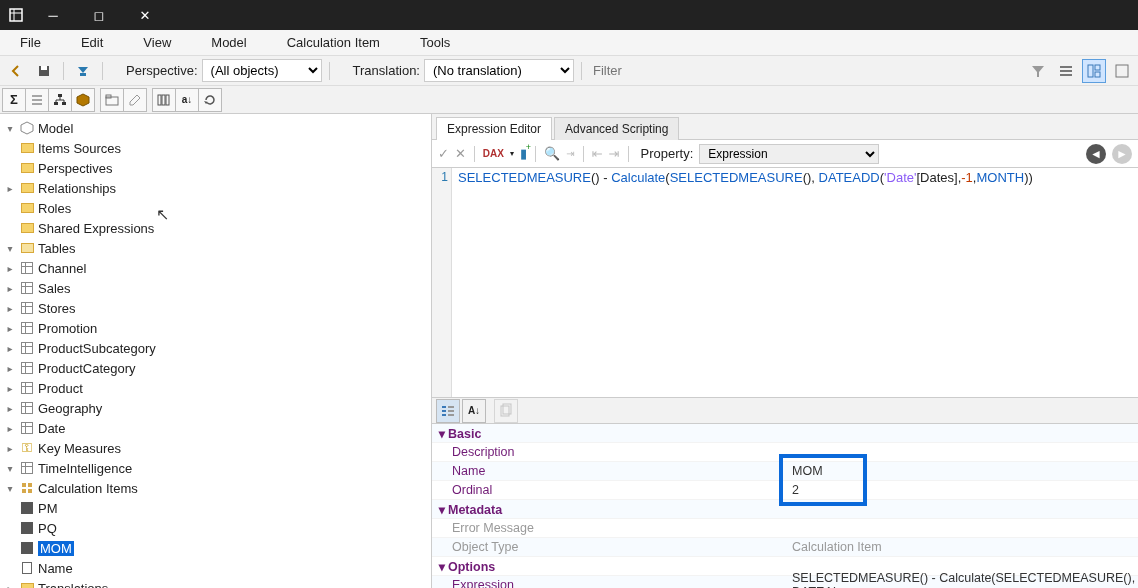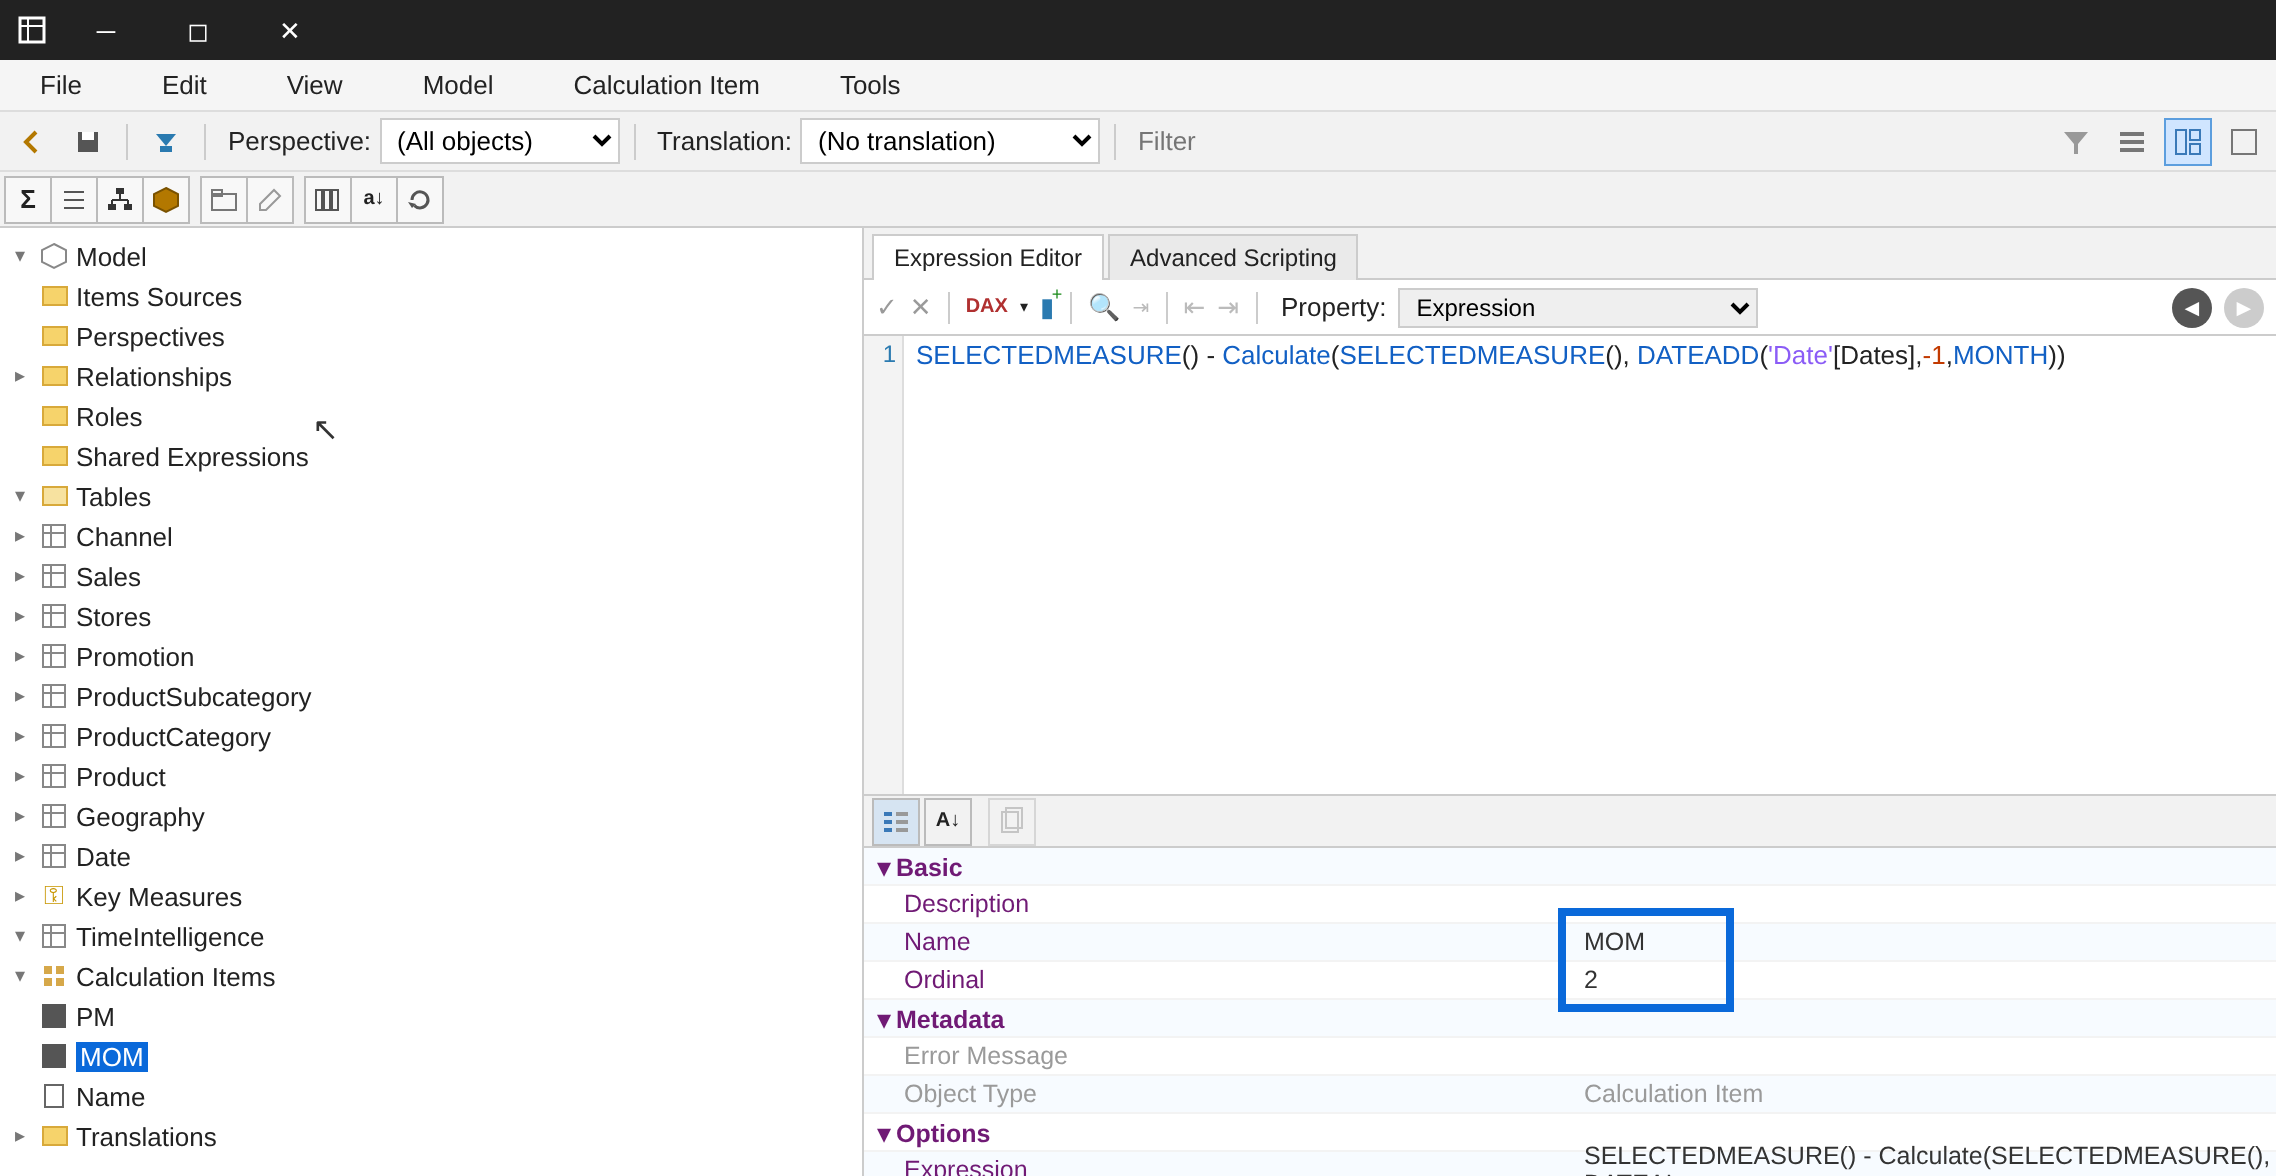--- a/index.html
+++ b/index.html
@@ -6,21 +6,21 @@
   body { width: 1138px; height: 588px; background:#fff; overflow:hidden; font-size:13px; color:#222;}
   .titlebar { height:30px; background:#222; color:#fff; display:flex; align-items:center; padding:0 8px; }
   .titlebar .icon { width:16px; height:16px; margin-right:6px; display:flex; align-items:center;}
   .titlebar .title { flex:1; font-size:12px; white-space:nowrap; overflow:hidden;}
   .titlebar .winbtns { display:flex; gap:0;}
   .titlebar .winbtn { width:46px; height:30px; display:flex; align-items:center; justify-content:center; color:#fff; font-size:13px;}
   .menubar { height:26px; background:#f5f5f5; border-bottom:1px solid #ddd; display:flex; align-items:center; padding:0 10px; gap:20px;}
   .menubar .menuitem { padding:3px 10px; }
   .toolbar1 { height:30px; background:#f2f2f2; border-bottom:1px solid #ddd; display:flex; align-items:center; padding:0 4px; gap:4px;}
   .toolbar1 .sep { width:1px; height:18px; background:#ccc; margin:0 3px;}
-  .toolbar1 .lbl { font-size:13px; margin-left:4px;text-align:right;}
+  .toolbar1 .lbl { font-size:13px; margin-left:16px;text-align:right;}
   .toolbar1 select, .toolbar1 input { border:1px solid #ccc; font-size:13px; padding:2px 4px; background:#fff;}
   .toolbar1 .persp { width:120px;}
   .toolbar1 .trans { width:150px;}
   .toolbar1 .filter { flex:1; border:none; background:transparent; min-width:100px;}
   .tbtn { width:24px; height:24px; display:flex; align-items:center; justify-content:center; border:1px solid transparent;}
   .tbtn.active { background:#d0e5ff; border:1px solid #5c9ede;}
   .tbtn svg { width:16px; height:16px; }
   .toolbar2 { height:28px; background:#f2f2f2; border-bottom:1px solid #ccc; display:flex; align-items:center; padding:0 2px;}
   .toolbar2 .tbtn { border:1px solid #bbb; margin-right:-1px; background:#f8f8f8;}
   .main { display:flex; height:calc(588px - 30px - 26px - 30px - 28px); }
@@ -411,20 +411,29 @@
             </span>
             <span>PM</span>
           </div>
         </li>
       <li class="indent-4">
           <div class="node">
             <span class="arrow none">▸</span>
             <span class="ic">
               <span class="calcitem-ic"></span>
             </span>
+            <span>PQ</span>
+          </div>
+        </li>
+      <li class="indent-4">
+          <div class="node">
+            <span class="arrow none">▸</span>
+            <span class="ic">
+              <span class="calcitem-ic"></span>
+            </span>
             <span class="selected">MOM</span>
           </div>
         </li>
 
       <li class="indent-3">
           <div class="node">
             <span class="arrow none">▸</span>
             <span class="ic">
               <span class="name-ic"></span>
             </span>

